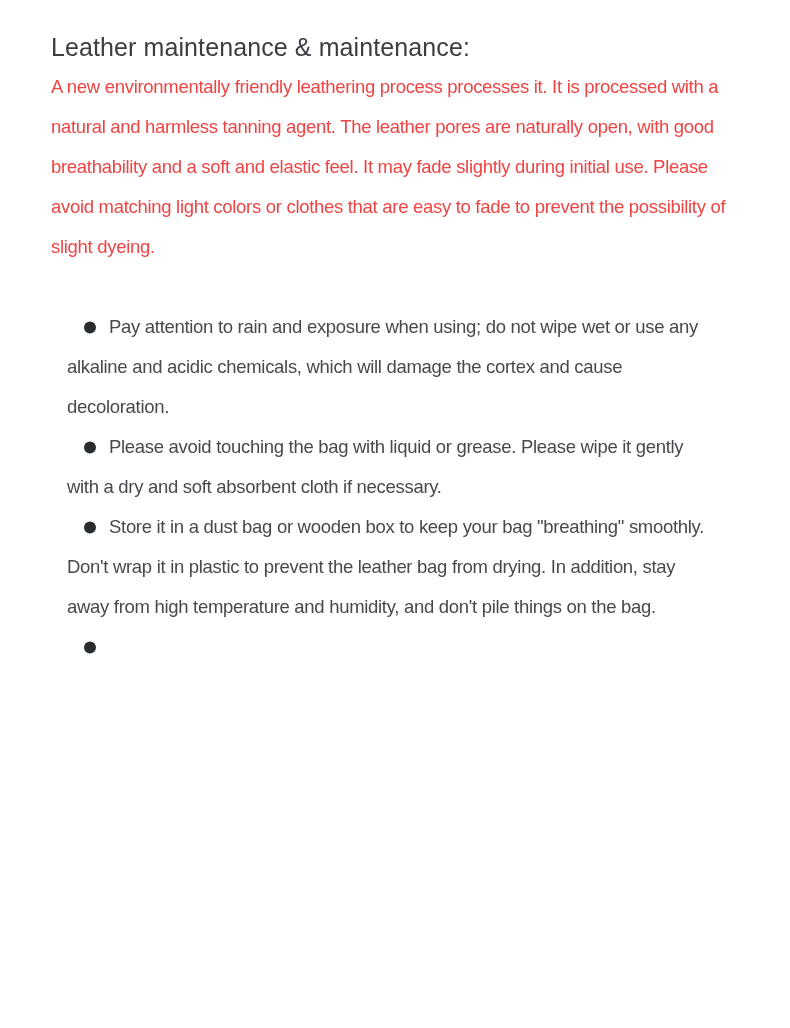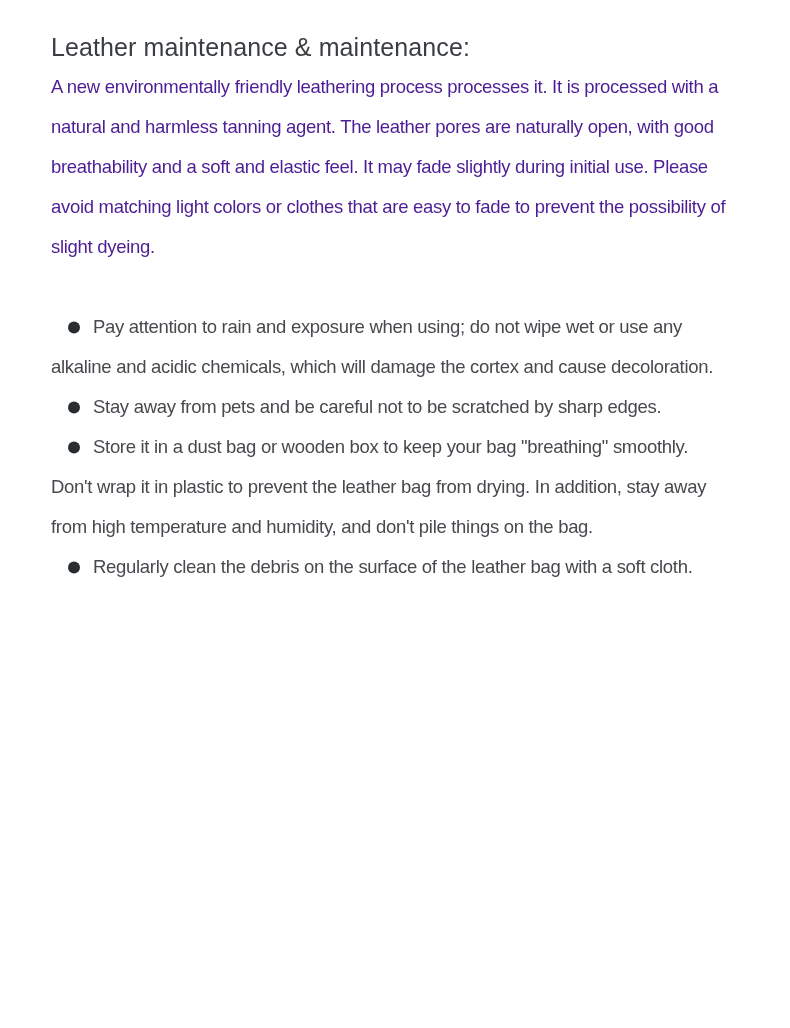--- a/index.html
+++ b/index.html
@@ -24,26 +24,26 @@
     font-weight: 500;
     line-height: 40px;
     color: #3a3e42;
     letter-spacing: 0.1px;
   }
   .doc-intro {
     margin: 0 0 40px 0;
     font-size: 18.5px;
     font-weight: 400;
     line-height: 40px;
-    color: #4c1d95;
+    color: #ef4444;
     letter-spacing: -0.3px;
     max-width: 678px;
   }
   .doc-list {
-    margin: 0;
+    margin: 16px;
     padding: 0;
     list-style: none;
     max-width: 678px;
   }
   .doc-item {
     margin: 0;
     font-size: 18.5px;
     font-weight: 400;
     line-height: 40px;
     color: #46494d;
@@ -62,17 +62,17 @@
 </head>
 <body>
 
 <div class="doc">
   <h1 class="doc-title">Leather maintenance &amp; maintenance:</h1>
 
   <p class="doc-intro">A new environmentally friendly leathering process processes it. It is processed with a natural and harmless tanning agent. The leather pores are naturally open, with good breathability and a soft and elastic feel. It may fade slightly during initial use. Please avoid matching light colors or clothes that are easy to fade to prevent the possibility of slight dyeing.</p>
 
   <ul class="doc-list">
     <li class="doc-item"><span class="bullet"></span><span>Pay attention to rain and exposure when using; do not wipe wet or use any alkaline and acidic chemicals, which will damage the cortex and cause decoloration.</span></li>
-    <li class="doc-item"><span class="bullet"></span><span>Stay away from pets and be careful not to be scratched by sharp edges.</span></li>
+    <li class="doc-item"><span class="bullet"></span><span>Please avoid touching the bag with liquid or grease. Please wipe it gently with a dry and soft absorbent cloth if necessary.</span></li>
     <li class="doc-item"><span class="bullet"></span><span>Store it in a dust bag or wooden box to keep your bag "breathing" smoothly. Don't wrap it in plastic to prevent the leather bag from drying. In addition, stay away from high temperature and humidity, and don't pile things on the bag.</span></li>
-    <li class="doc-item"><span class="bullet"></span><span>Regularly clean the debris on the surface of the leather bag with a soft cloth.</span></li>
+    <li class="doc-item"><span class="bullet"></span></li>
   </ul>
 </div>
 
 </body></html>

